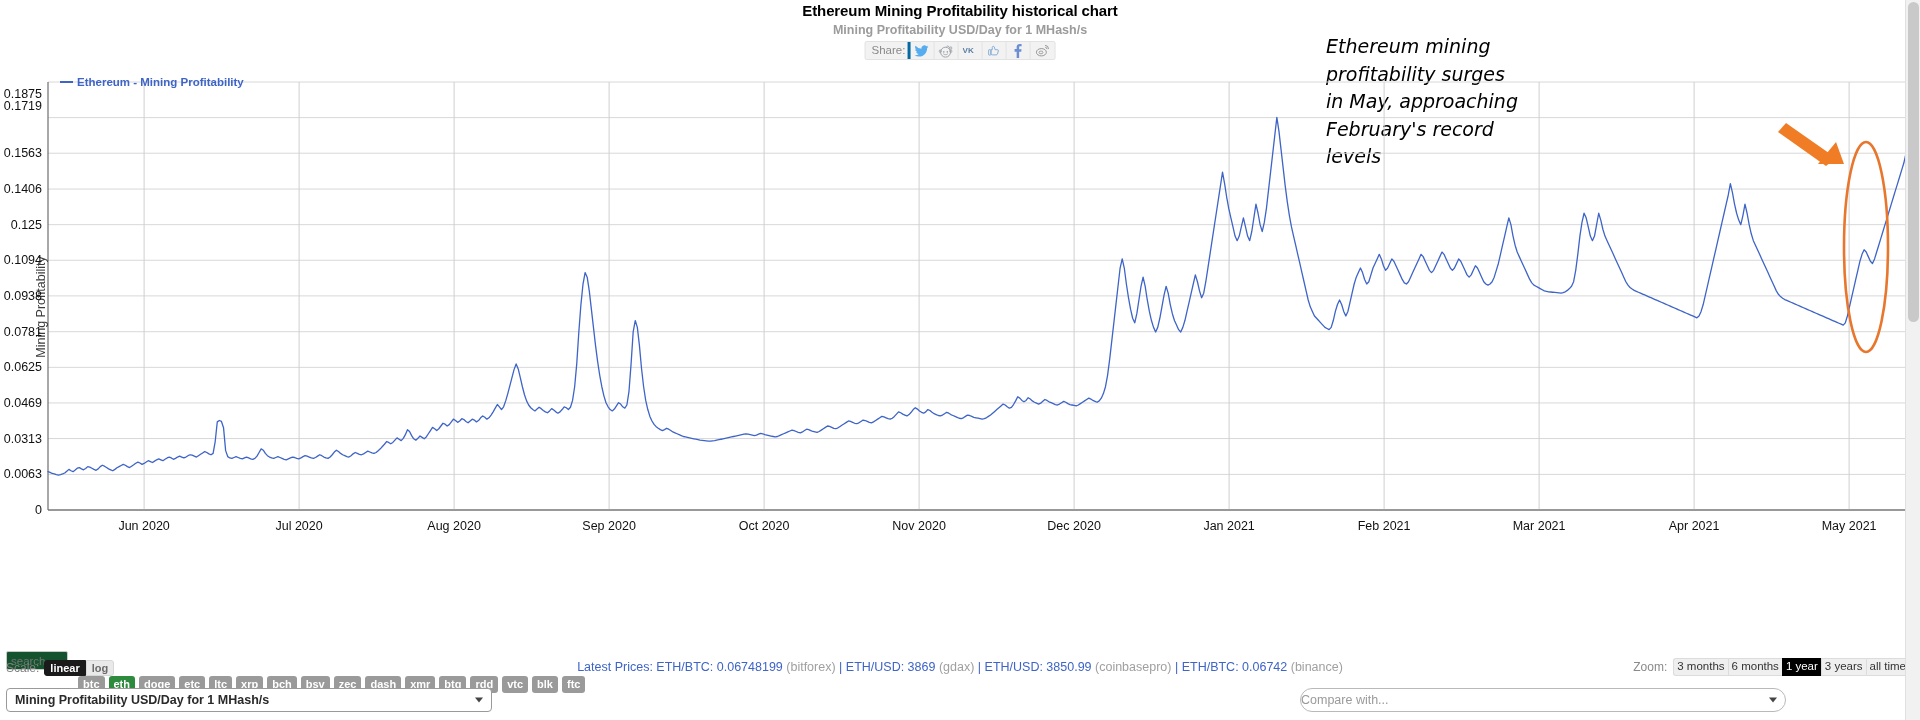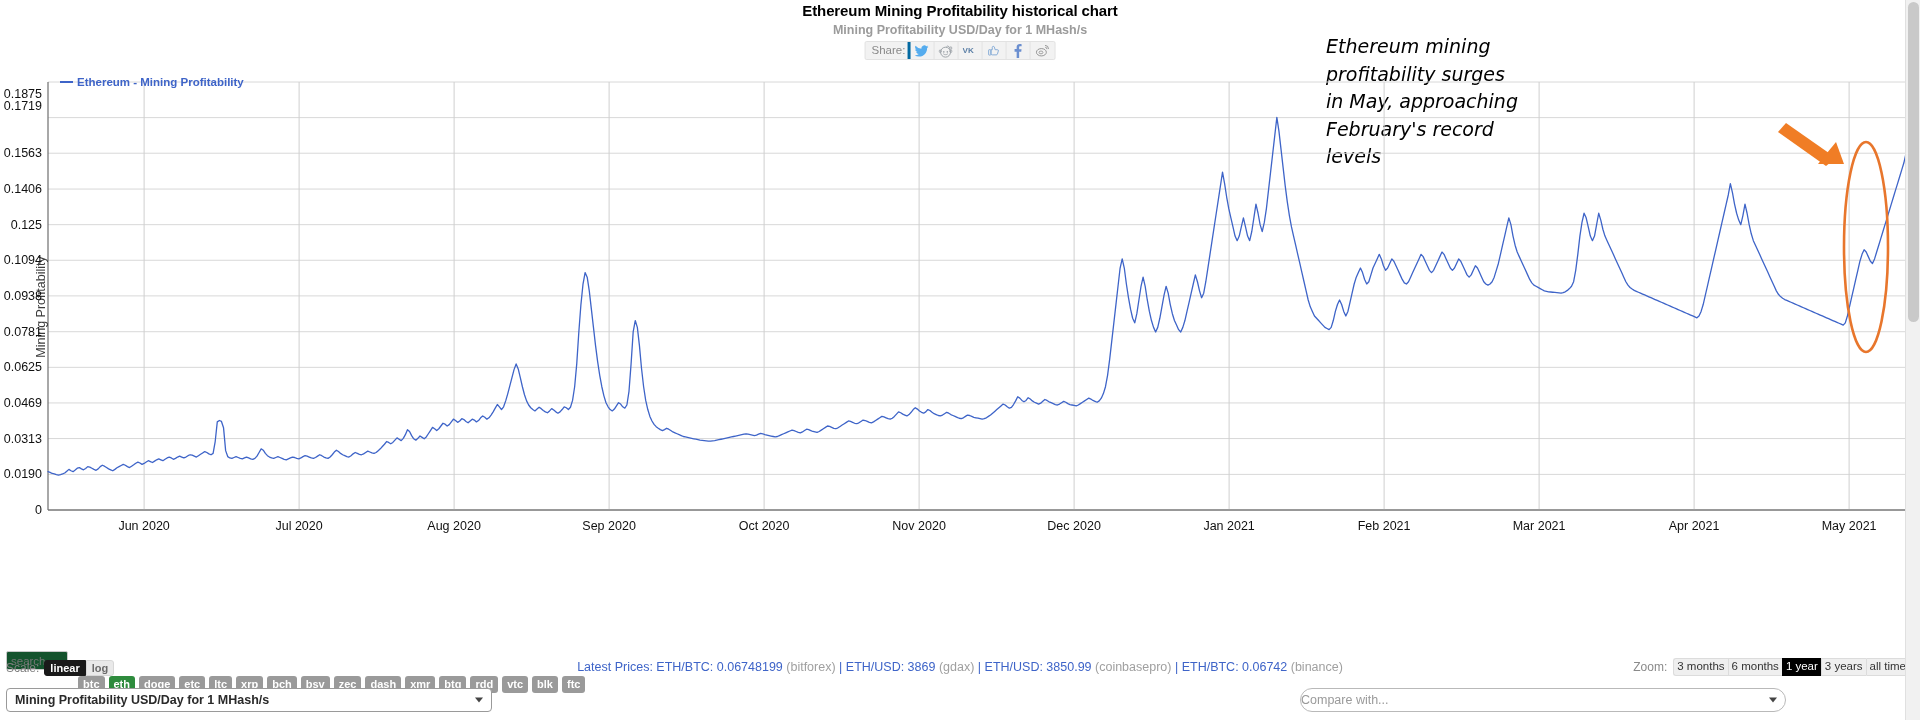--- a/index.html
+++ b/index.html
@@ -280,21 +280,21 @@
         <div class="ytick" style="top: 36px; right: 6px;">0.1719</div>
         <div class="ytick" style="top: 83.2192px; right: 6px;">0.1563</div>
         <div class="ytick" style="top: 119.057px; right: 6px;">0.1406</div>
         <div class="ytick" style="top: 154.667px; right: 6px;">0.125</div>
         <div class="ytick" style="top: 190.276px; right: 6px;">0.1094</div>
         <div class="ytick" style="top: 225.886px; right: 6px;">0.0938</div>
         <div class="ytick" style="top: 261.724px; right: 6px; padding-left: 16px;">0.0781</div>
         <div class="ytick" style="top: 297.333px; right: 6px;">0.0625</div>
         <div class="ytick" style="top: 332.943px; right: 6px;">0.0469</div>
         <div class="ytick" style="top: 368.553px; right: 6px;">0.0313</div>
-        <div class="ytick" style="top: 404.39px; right: 6px;">0.0190</div>
+        <div class="ytick" style="top: 404.39px; right: 6px;">0.0063</div>
         <div class="ytick" style="top: 440px; right: 6px;">0</div>
       </div>
     <svg id="chart-svg" width="1920" height="545">
         <line x1="48" y1="12" x2="1908" y2="12" stroke="#d8d8d8" stroke-width="1"></line>
         <line x1="48" y1="47.6096" x2="1908" y2="47.6096" stroke="#d8d8d8" stroke-width="1"></line>
         <line x1="48" y1="83.2192" x2="1908" y2="83.2192" stroke="#d8d8d8" stroke-width="1"></line>
         <line x1="48" y1="119.05706666666669" x2="1908" y2="119.05706666666669" stroke="#d8d8d8" stroke-width="1"></line>
         <line x1="48" y1="154.66666666666669" x2="1908" y2="154.66666666666669" stroke="#d8d8d8" stroke-width="1"></line>
         <line x1="48" y1="190.27626666666666" x2="1908" y2="190.27626666666666" stroke="#d8d8d8" stroke-width="1"></line>
         <line x1="48" y1="225.8858666666667" x2="1908" y2="225.8858666666667" stroke="#d8d8d8" stroke-width="1"></line>

